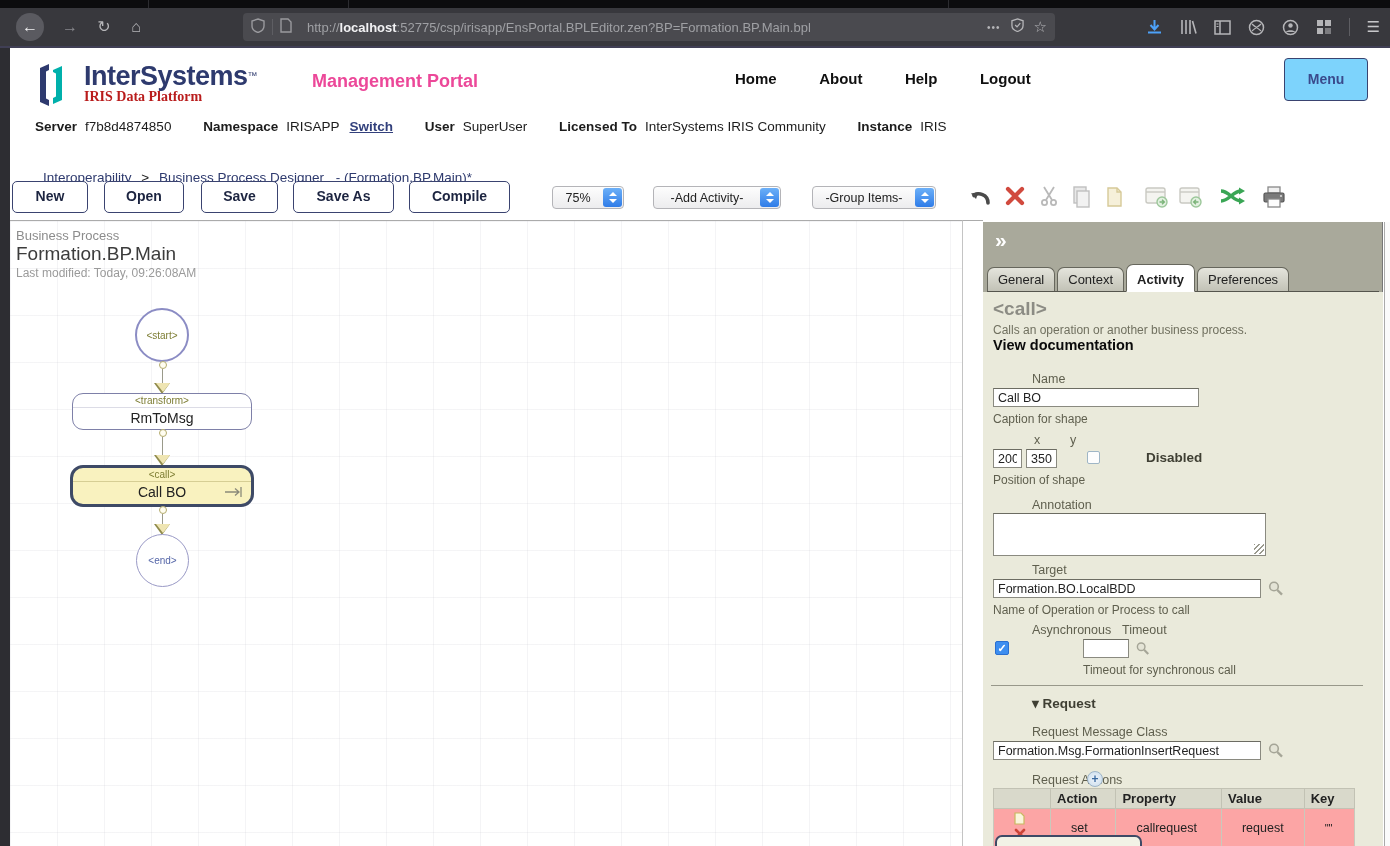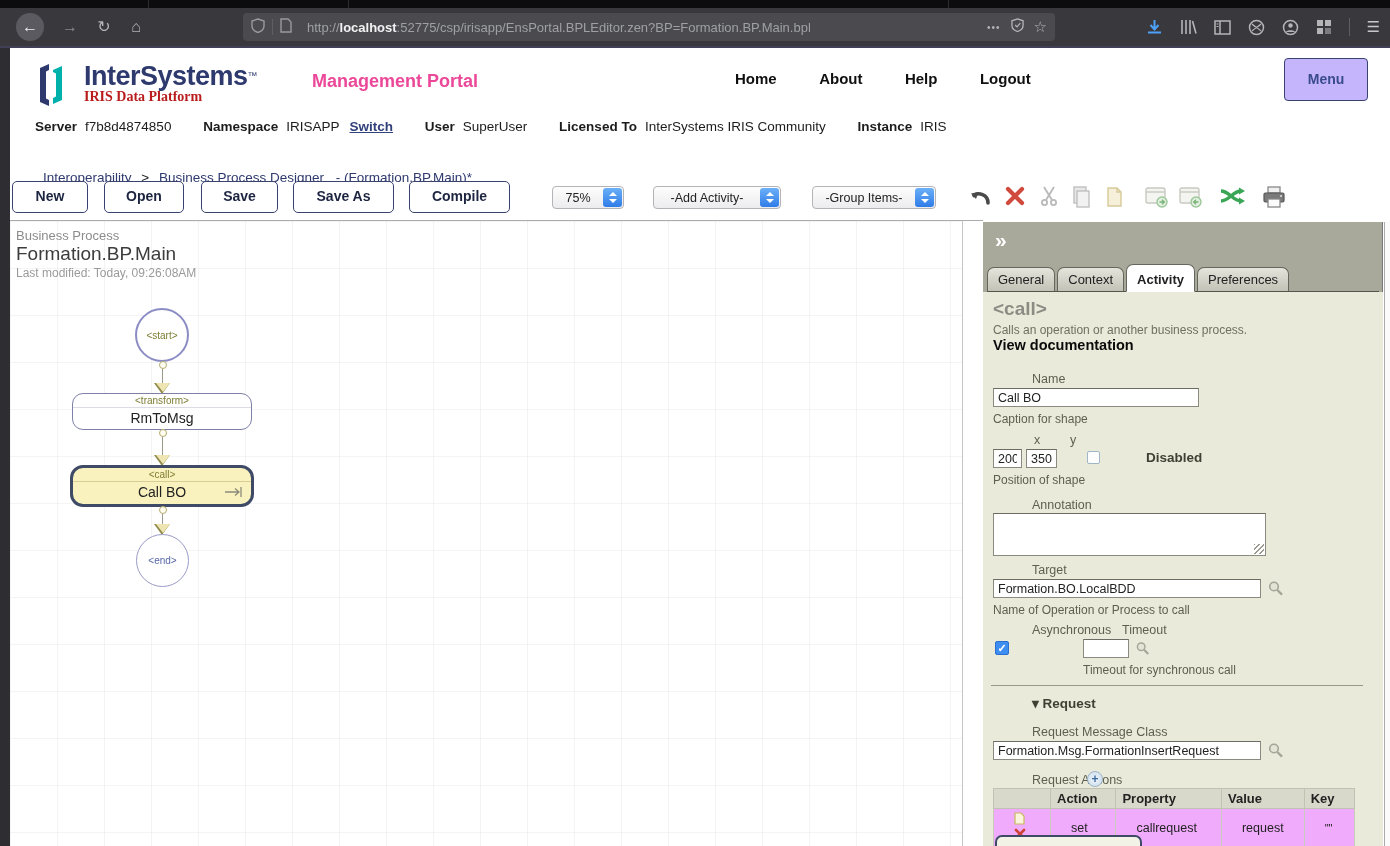--- a/index.html
+++ b/index.html
@@ -25,21 +25,21 @@
   .ham { color:#c7c7ca; font-size:15px; }
   .vdiv { width:1px; height:18px; background:#5e5e63; }
 
   
   .left-strip { left:0; top:48px; width:10px; height:798px; background:#2d2d32; }
   .logo-name { font-size:27px; font-weight:bold; color:#2e3a6e; letter-spacing:-0.5px; }
   .logo-tm { font-size:10px; color:#2e3a6e; vertical-align:super; }
   .logo-sub { font-size:14px; font-weight:bold; color:#b91c1c; margin-top:-3px;font-family:Liberation Serif, serif; }
   .portal-title { font-size:18px; font-weight:bold; color:#ec4899; }
   .top-nav a { font-size:15px; font-weight:bold; color:#101010; text-decoration:none; margin-right:38px; cursor:pointer; }
-  .menu-btn { position:absolute; left:1284px; top:58px; width:84px; height:43px; background:#c4b5fd; border:1px solid #3a4370; border-radius:4px; color:#3a4a8c; font-weight:bold; font-size:14px; text-align:center; line-height:41px; cursor:pointer; }
+  .menu-btn { position:absolute; left:1284px; top:58px; width:84px; height:43px; background:#7dd3fc; border:1px solid #3a4370; border-radius:4px; color:#3a4a8c; font-weight:bold; font-size:14px; text-align:center; line-height:41px; cursor:pointer; }
   .info-row { left:35px; top:119px; font-size:13.5px; color:#1c1c1c; white-space:nowrap; }
   .info-row b { margin-right:8px; }
   .info-item { margin-right:28px; }
   .switch-link { color:#32407c; font-weight:bold; text-decoration:underline; margin-left:10px; cursor:pointer; }
   .crumb-row { left:43px; top:153px; font-size:13.5px; font-weight:normal; color:#2e3a6e;margin-top:17px; }
   .crumb-sep { color:#222; margin:0 6px; }
 
   
   .tbtn { position:absolute; top:181px; height:32px; background:#fff; border:1.5px solid #3a4370; border-radius:5px; color:#1c2440; font-weight:bold; font-size:14px; text-align:center; cursor:pointer; padding-top:6px; }
   .sel { position:absolute; top:186px; height:23px; border:1px solid #b4b4b8; border-radius:4px; background:linear-gradient(#fdfdfd,#ececee); font-size:12.5px; color:#222; display:flex; align-items:center; cursor:pointer; }
@@ -90,21 +90,21 @@
   .ptext { position:absolute; border:1px solid #8a8a80; border-top-color:#6c6c62; background:#fff; resize:none; }
   .resize-grip { position:absolute; width:10px; height:10px; background:repeating-linear-gradient(135deg,#9a9a8e 0 1px,transparent 1px 3.5px); }
   .chk { position:absolute; width:13px; height:13px; background:#fdfdfd; border:1px solid #9fb6c6; border-radius:2px; cursor:pointer; }
   .chk.checked { background:#3d8ef0; border-color:#2a6fd0; color:#fff; font-size:11px; line-height:13px; text-align:center; font-weight:bold; }
   .bold-label { font-weight:bold; color:#3f3f33; font-size:13.5px; }
   .hr { position:absolute; height:1px; background:#98988a; }
   .mag { position:absolute; cursor:pointer; }
   .plus-ic { position:absolute; width:16px; height:16px; border-radius:50%; background:radial-gradient(#eef4fa,#c9dcec); border:1px solid #9db4c8; color:#3a6aa0; font-size:12px; font-weight:bold; text-align:center; line-height:14px; cursor:pointer; }
   .req-table { position:absolute; left:10px; top:496px; width:362px; border-collapse:collapse; font-size:12.5px; }
   .req-table th { background:#d9d9cb; font-size:13px; font-weight:bold; color:#222; text-align:left; padding:2px 6px; border:1px solid #c2c2b4; }
-  .req-table td { background:#f0abfc; padding:3px 20px; border:1px solid #c9c9bc; color:#222; }
+  .req-table td { background:#fca5a5; padding:3px 20px; border:1px solid #c9c9bc; color:#222; }
   .partial-btn { position:absolute; left:12px; top:543px; width:147px; height:22px; border:2px solid #3e4a66; border-radius:7px; background:#f2f2e6; }
   .right-strip { left:1384px; top:222px; width:6px; height:624px; background:#fbfbfb; border-left:1px solid #aaa; }
 </style>
 </head>
 <body>
 
 <div class="screen">
 
   <div class="abs tabstrip">
     <div class="tabsep" style="left:148px"></div>

